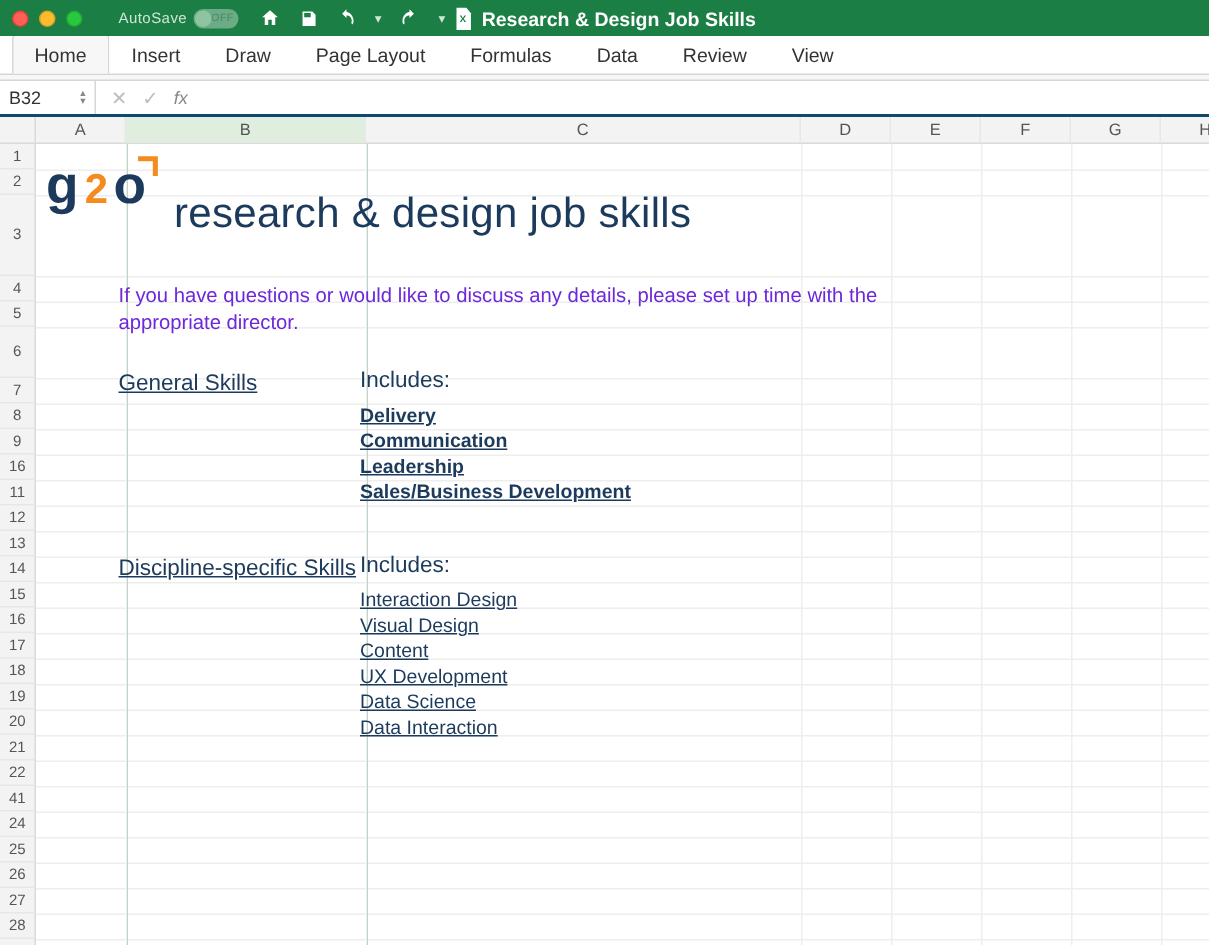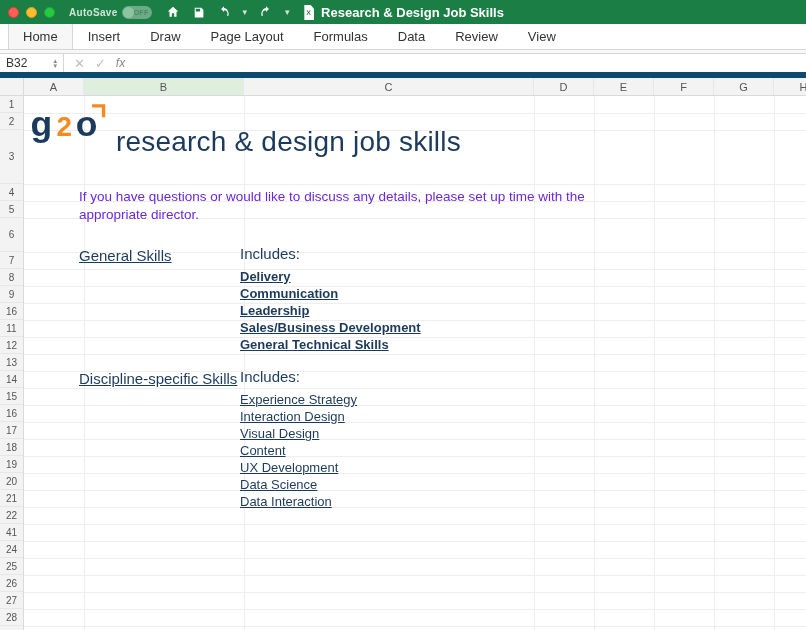--- a/index.html
+++ b/index.html
@@ -5,36 +5,36 @@
   * { box-sizing: border-box; margin: 0; padding: 0; font-family: -apple-system, "Helvetica Neue", Arial, sans-serif; }
   body { width: 806px; height: 630px; background: #fff; overflow: hidden; font-size: 13px; color: #222; }
 
   
   .titlebar { height: 24px; background: #1b7e44; display: flex; align-items: center; padding: 0 8px; position: relative; }
   .traffic { display: flex; gap: 7px; align-items: center; }
   .dot { width: 11px; height: 11px; border-radius: 50%; }
   .dot.red { background: #ff5f57; border: 0.5px solid #e14338; }
   .dot.yellow { background: #febc2e; border: 0.5px solid #dfa023; }
   .dot.green { background: #28c840; border: 0.5px solid #1faa31; }
-  .autosave { margin-left: 14px; display: flex; align-items: center; gap: 4px; color: #cfe6d6; font-size: 10px; font-weight: 700; letter-spacing: 0.3px; }
+  .autosave { margin-left: 24px; display: flex; align-items: center; gap: 4px; color: #cfe6d6; font-size: 10px; font-weight: 400; letter-spacing: 0.3px; }
   .autosave .toggle { width: 30px; height: 13px; background: #6bab85; border-radius: 7px; position: relative; display: flex; align-items: center; justify-content: flex-end; padding: 0 3px; font-size: 7px; color: #4a8a63; }
   .autosave .toggle::before { content: ""; position: absolute; left: 1px; top: 1px; width: 11px; height: 11px; background: #8fc4a3; border-radius: 50%; }
   .qat { display: flex; gap: 12px; margin-left: 14px; align-items: center; }
   .qat .icon { color: #fff; font-size: 13px; display:flex; align-items:center; }
   .doc-title { position: absolute; left: 50%; transform: translateX(-50%); color: #fff; font-size: 13px; font-weight: 600; display: flex; align-items: center; gap: 6px; white-space: nowrap; }
   .doc-title .file-icon { display:inline-flex; }
 
   
   .ribbon { height: 26px; background: #fff; border-bottom: 1px solid #d6d6d6; display: flex; align-items: flex-end; padding: 0 8px; gap: 0; }
   .ribbon .tab { padding: 6px 14px 5px; font-size: 13px; color: #333; border: 1px solid transparent; border-bottom: none; }
   .ribbon .tab.active { background: #f7f7f7; border-color: #d6d6d6; border-radius: 4px 4px 0 0; font-weight: 400; }
   .spacer-strip { height: 4px; background: #f7f7f7; border-bottom: 1px solid #d6d6d6; }
 
   
-  .fxbar { height: 24px; display: flex; align-items: stretch; border-bottom: 6px solid #0c4a6e; background: #fff; }
+  .fxbar { height: 24px; display: flex; align-items: stretch; border-bottom: 2px solid #0c4a6e; background: #fff; }
   .namebox { width: 64px; display: flex; align-items: center; justify-content: space-between; padding: 0 6px; border-right: 1px solid #d6d6d6; font-size: 12px; color:#333; }
   .namebox .caret { display:flex; flex-direction:column; gap:0; font-size:7px; line-height:5px; color:#888; }
   .fx-controls { display: flex; align-items: center; gap: 10px; padding: 0 10px; color: #bdbdbd; font-size: 13px; }
   .fx-controls .fx { font-style: italic; color: #888; font-size: 12px; }
   .fx-input { flex: 1; border: none; outline: none; font-size: 12px; padding: 0 6px; }
 
   
   .sheet { display: flex; height: calc(630px - 24px - 26px - 4px - 24px); }
   .row-gutter { width: 24px; background: #f3f3f3; border-right: 1px solid #dadada; }
   .col-headers { display: flex; height: 18px; background: #f3f3f3; border-bottom: 1px solid #dadada; }
@@ -239,27 +239,25 @@
           <div class="page-title">research &amp; design job skills</div>
           <div class="intro">If you have questions or would like to discuss any details, please set up time with the appropriate director.</div>
 
           <div class="sec-title sec1-title">General Skills</div>
           <div class="includes sec1-inc">Includes:</div>
           <div class="list1" id="list1">
               <a class="link" href="#">Delivery</a>
               <a class="link" href="#">Communication</a>
               <a class="link" href="#">Leadership</a>
               <a class="link" href="#">Sales/Business Development</a>
-              <a class="link" href="#">General Technical Skills</a>
             </div>
 
           <div class="sec-title sec2-title">Discipline-specific Skills</div>
           <div class="includes sec2-inc">Includes:</div>
           <div class="list2" id="list2">
-              <a class="link" href="#">Experience Strategy</a>
               <a class="link" href="#">Interaction Design</a>
               <a class="link" href="#">Visual Design</a>
               <a class="link" href="#">Content</a>
               <a class="link" href="#">UX Development</a>
               <a class="link" href="#">Data Science</a>
               <a class="link" href="#">Data Interaction</a>
             </div>
 
         </div>
       </div>

